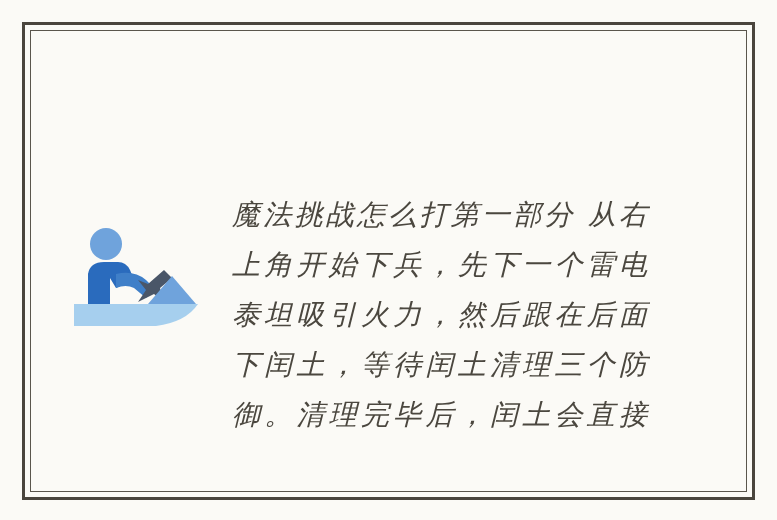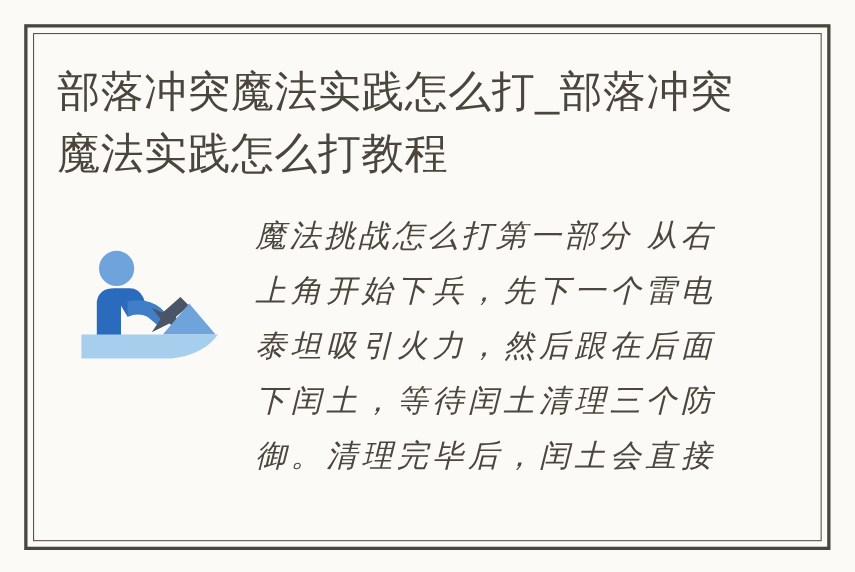--- a/index.html
+++ b/index.html
@@ -105,21 +105,20 @@
 </head>
 <body>
 
 <div id="page">
 
   <div class="frame-outer"></div>
   <div class="frame-inner"></div>
 
   <div class="content">
 
-    <div class="title">部落冲突魔法实践怎么打_部落冲突魔法实践怎么打教程</div>
 
     <div class="body-area">
 
       <div class="illustration">
         <svg width="140" height="118" viewBox="0 0 140 118" xmlns="http://www.w3.org/2000/svg">
 
           <circle cx="46" cy="26" r="16" fill="#6fa3dc"></circle>
 
           <path d="M28 92 L28 56 Q30 44 44 44 L58 44 Q66 44 70 52 L74 62 L56 70 L50 60 L50 92 Z" fill="#2a6bbd"></path>
 

